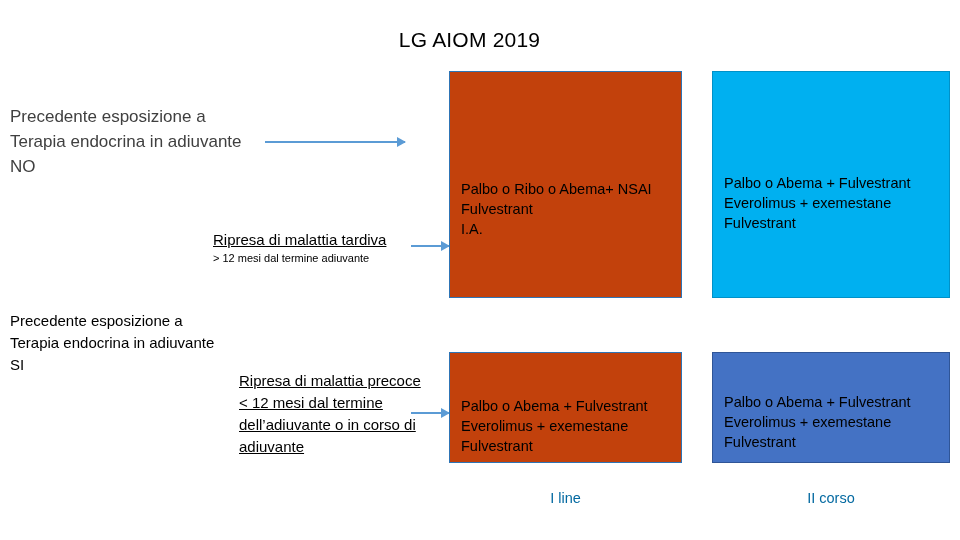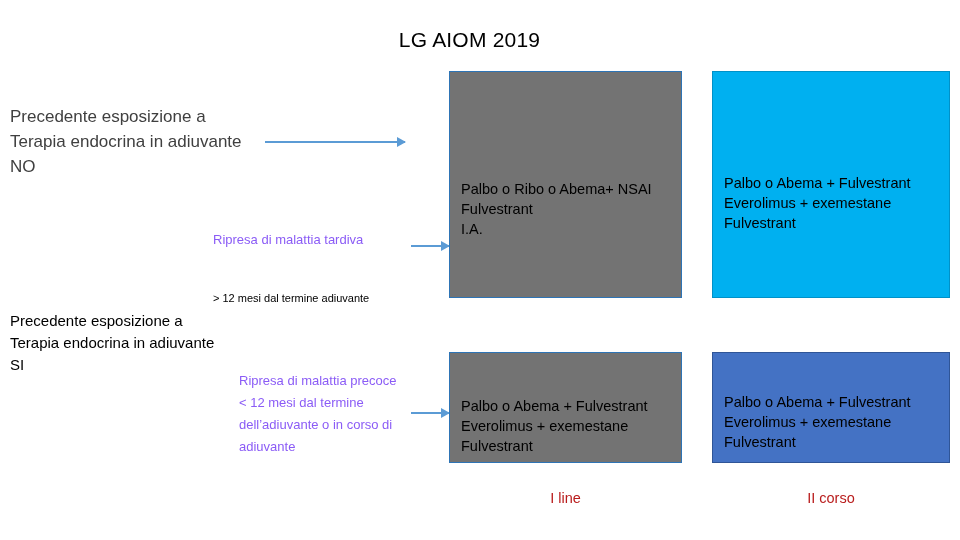--- a/index.html
+++ b/index.html
@@ -30,43 +30,43 @@
     color: #404040;
     font-size: 17px;
     line-height: 25px;
     white-space: pre-line;
   }
   .label-block.dark {
     color: #000000;
   }
   .text-line {
     position: absolute;
-    font-size: 13px;
+    font-size: 15px;
     line-height: 22px;
-    color: #8b5cf6;
+    color: #000000;
     white-space: pre-line;
+    text-decoration: underline;
   }
   .small-note {
     position: absolute;
     font-size: 11px;
     line-height: 16px;
     color: #000000;
-    margin-top: 40px;
   }
   .box {
     position: absolute;
     box-sizing: border-box;
     padding: 9px 10px 9px 11px;
     font-size: 14.5px;
     line-height: 20px;
     color: #000000;
     white-space: pre-line;
   }
   .box.col1 {
-    background: #737373;
+    background: #c2410c;
     border: 1px solid #2E74B5;
   }
   .box.col2-cyan {
     background: #00B0F0;
     border: 1px solid #0091C8;
   }
   .box.col2-blue {
     background: #4472C4;
     border: 1px solid #2F5597;
   }
@@ -82,21 +82,21 @@
     top: -4px;
     width: 0;
     height: 0;
     border-left: 9px solid #5B9BD5;
     border-top: 5px solid transparent;
     border-bottom: 5px solid transparent;
   }
   .footer-label {
     position: absolute;
     font-size: 14.5px;
-    color: #b91c1c;
+    color: #0369a1;
     text-align: center;
   }
 </style>
 </head>
 <body>
 
 <div class="title">LG AIOM 2019</div>
 
 <div class="label-block" style="left:10px; top:104px; width:260px;">Precedente esposizione a
 Terapia endocrina in adiuvante

